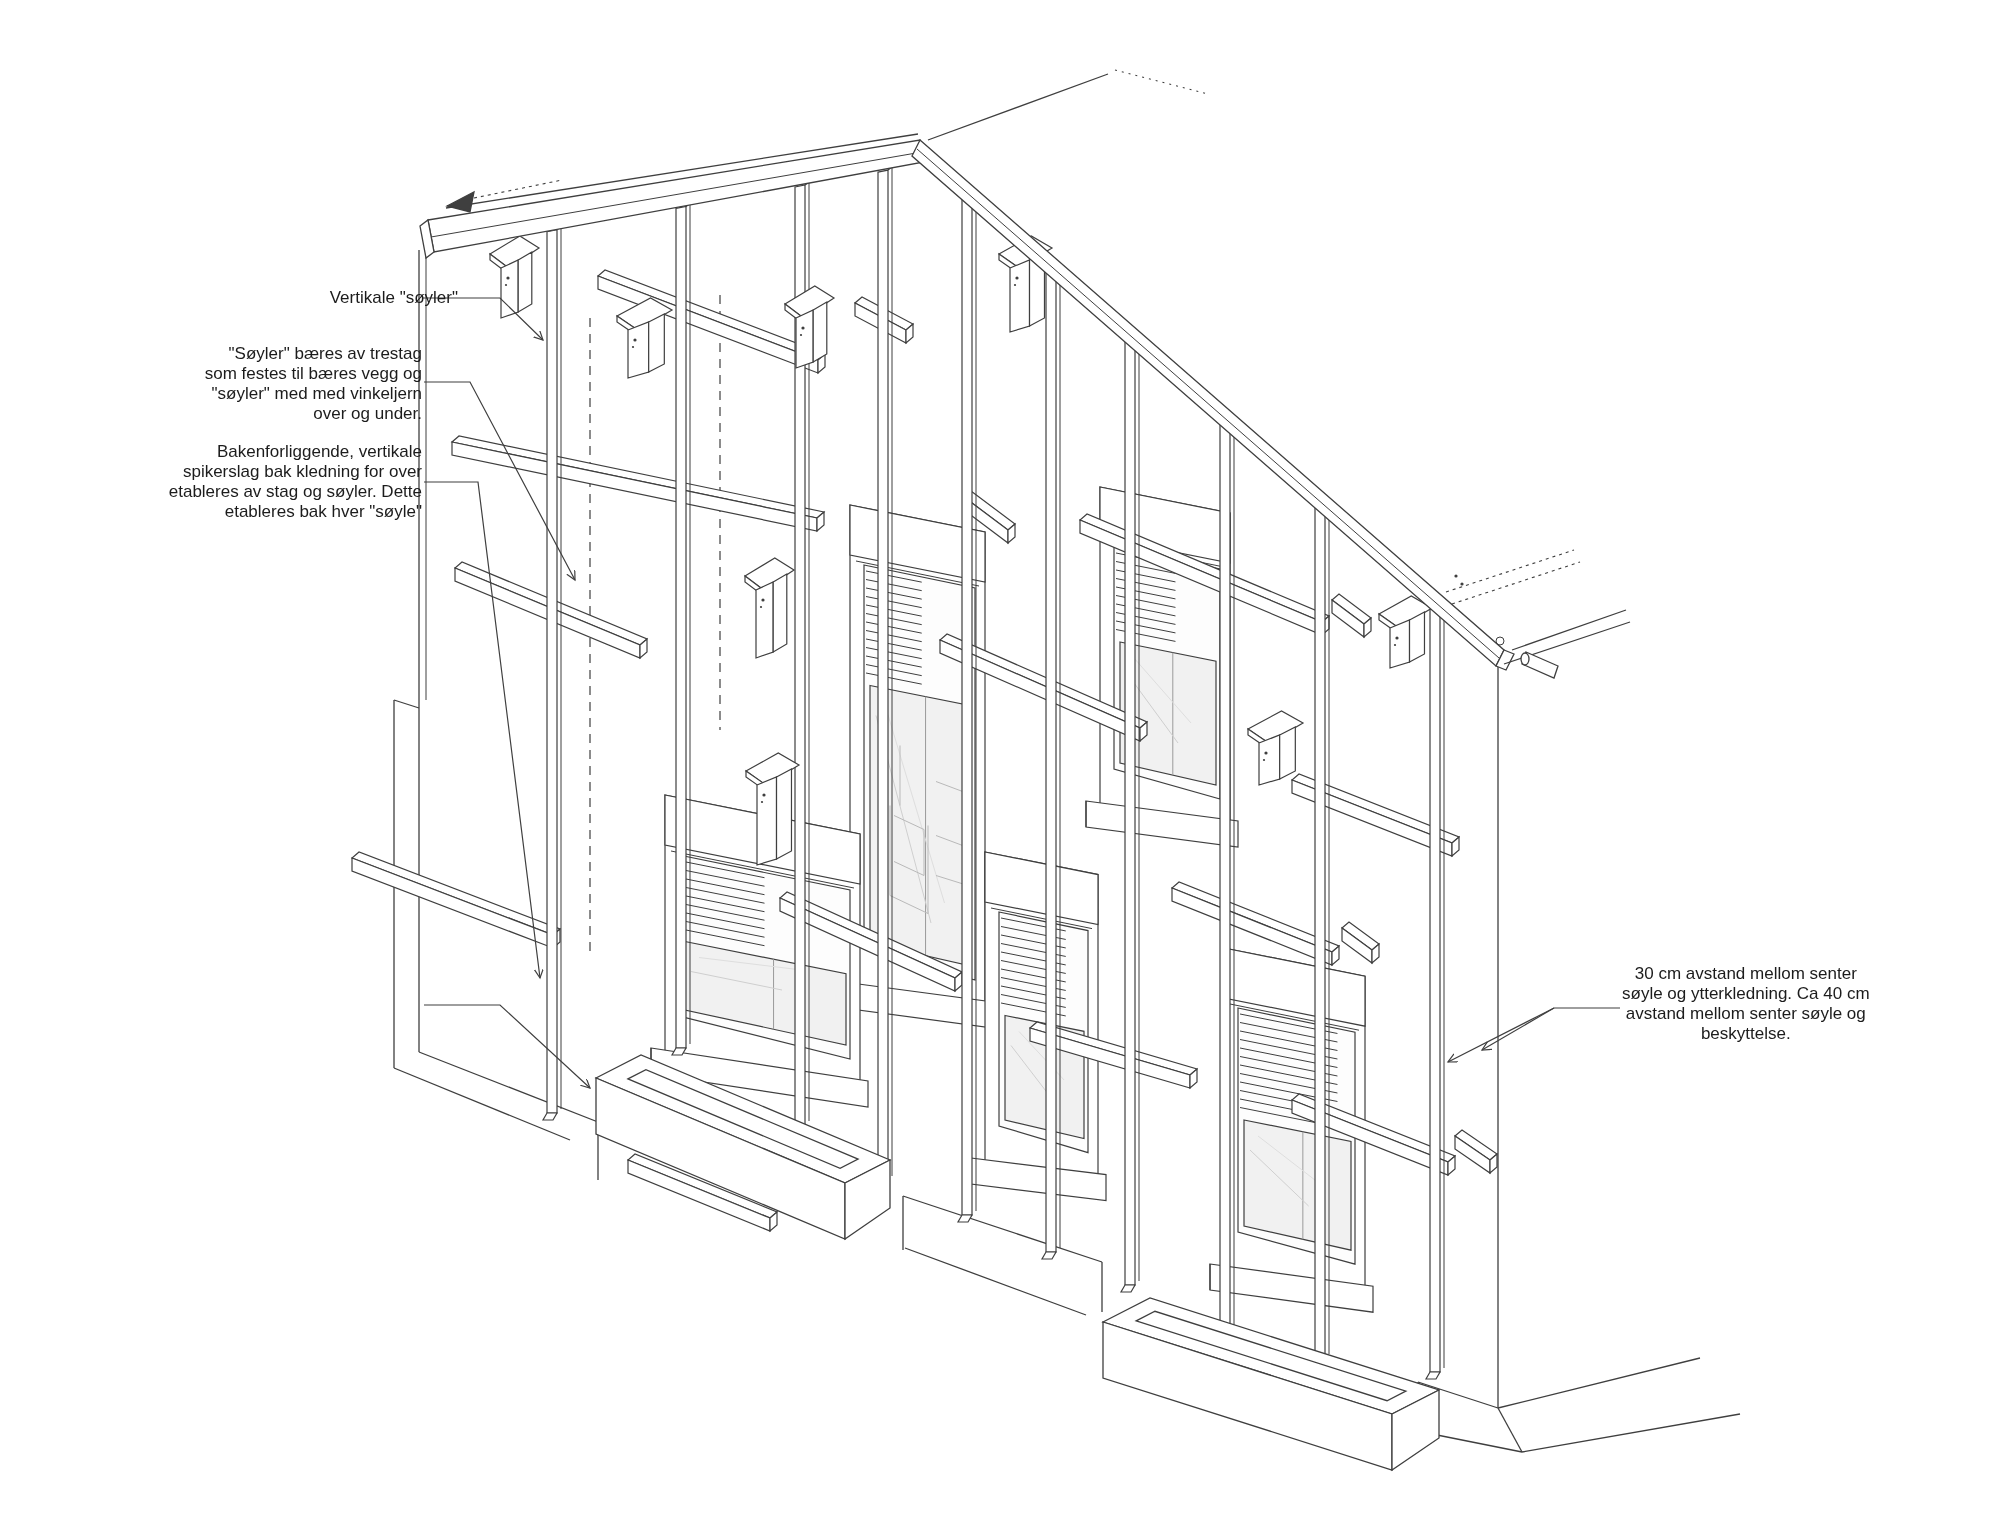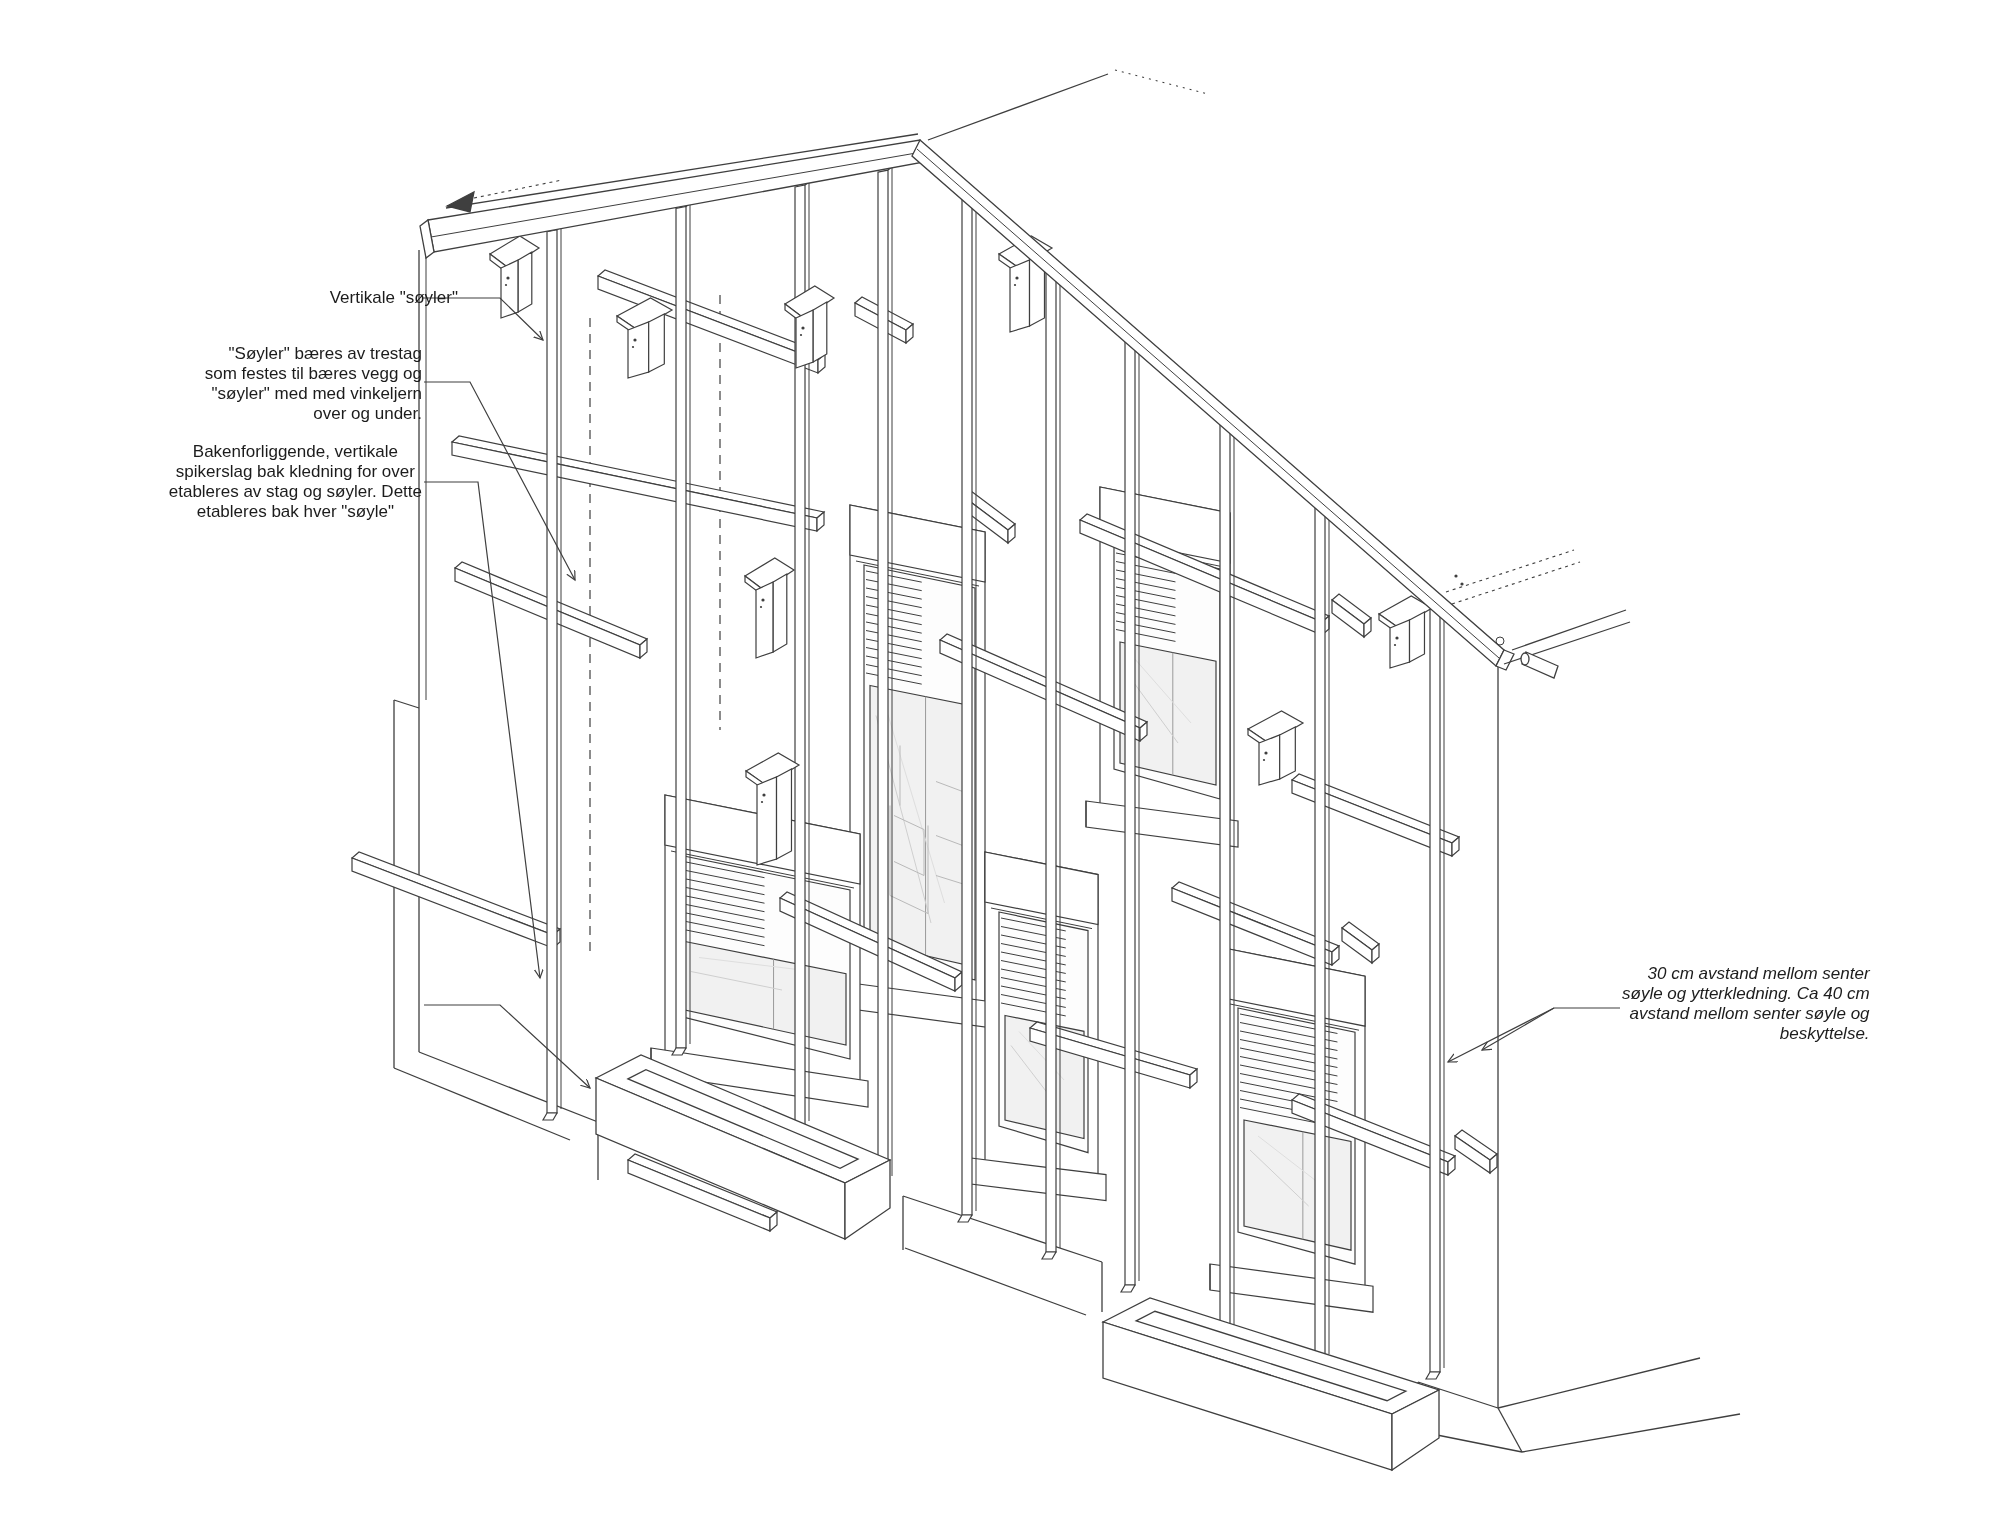--- a/index.html
+++ b/index.html
@@ -1,21 +1,21 @@
 <!DOCTYPE html>
 <html><head>
 <meta charset="utf-8">
 <style>
   html,body{margin:0;padding:0;background:#fff;}
   #page{position:relative;width:2000px;height:1528px;background:#ffffff;overflow:hidden;
         font-family:"Liberation Sans",sans-serif;}
   #drawing{position:absolute;left:0;top:0;}
   .ann{position:absolute;color:#1c1c1c;font-size:17px;line-height:20px;white-space:nowrap;}
   .ann.right{text-align:right;}
-  .ann.left{text-align:right;font-style:italic;}
+  .ann.left{text-align:center;}
 </style>
 </head>
 <body>
 
 <div id="page">
 
   <svg id="drawing" width="2000" height="1528" viewBox="0 0 2000 1528">
     <defs>
       <marker id="arrw" markerWidth="14" markerHeight="12" refX="9" refY="4.5" orient="auto" markerUnits="userSpaceOnUse">
         <path d="M0,0 L9,4.5 L0,9" fill="none" stroke="#3f3f3f" stroke-width="1.2"></path>
@@ -454,21 +454,21 @@
     <div>Vertikale "søyler"</div>
   </div>
 
   <div class="ann right" style="right:1578px;top:344px;">
     <div>"Søyler" bæres av trestag</div>
     <div>som festes til bæres vegg og</div>
     <div>"søyler" med med vinkeljern</div>
     <div>over og under.</div>
   </div>
 
-  <div class="ann right" style="right:1578px;top:442px;text-align:center;">
+  <div class="ann right" style="right:1578px;top:442px;">
     <div>Bakenforliggende, vertikale</div>
     <div>spikerslag bak kledning for over</div>
     <div>etableres av stag og søyler. Dette</div>
     <div>etableres bak hver "søyle"</div>
   </div>
 
 
   <div class="ann left" style="left:1622px;top:964px;">
     <div>30 cm avstand mellom senter</div>
     <div>søyle og ytterkledning. Ca 40 cm</div>

